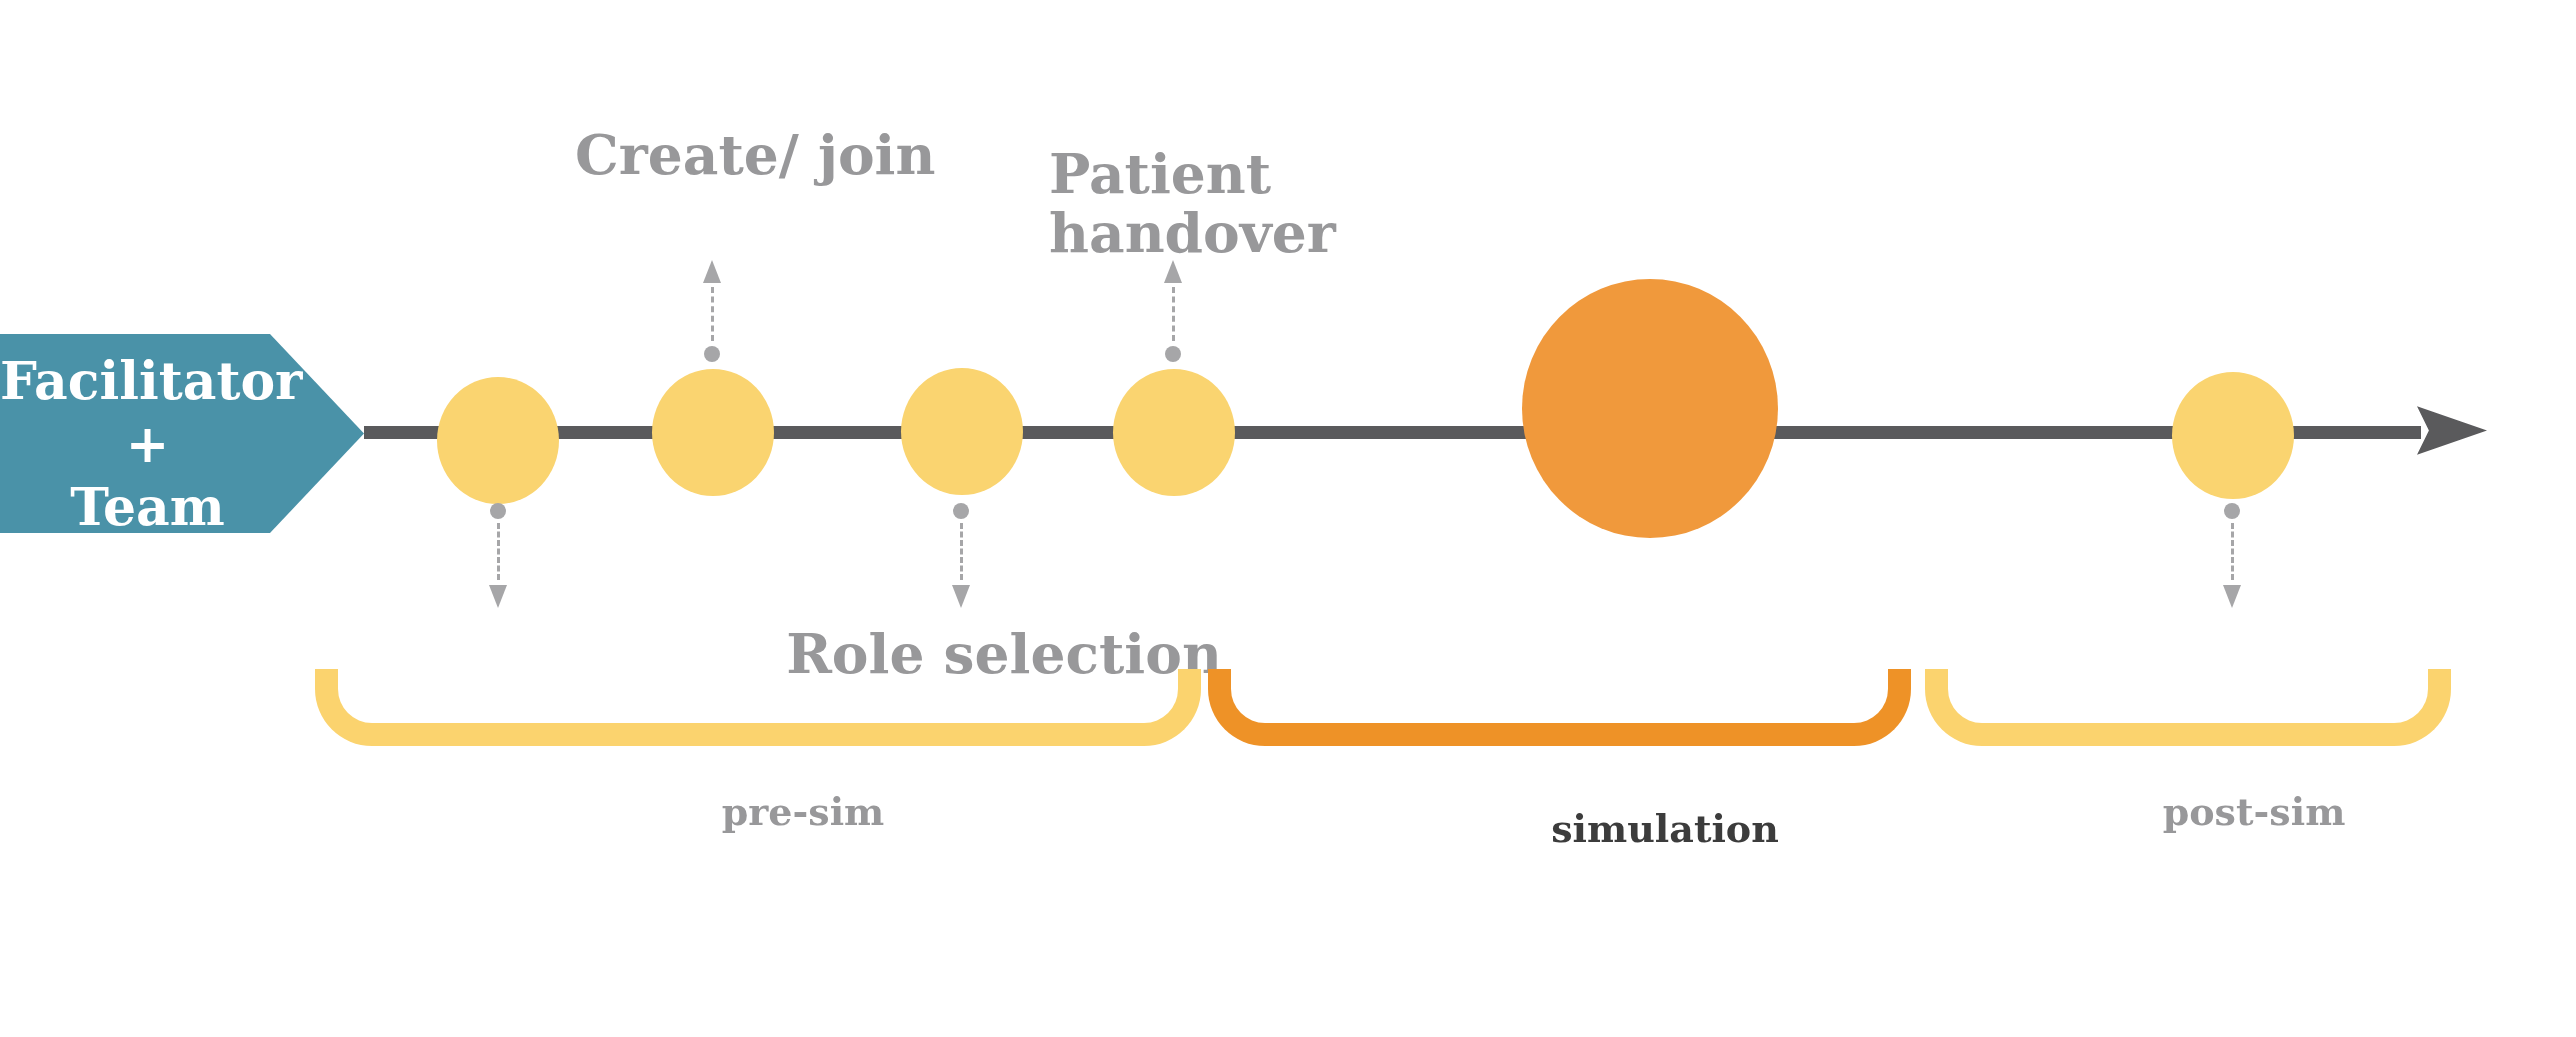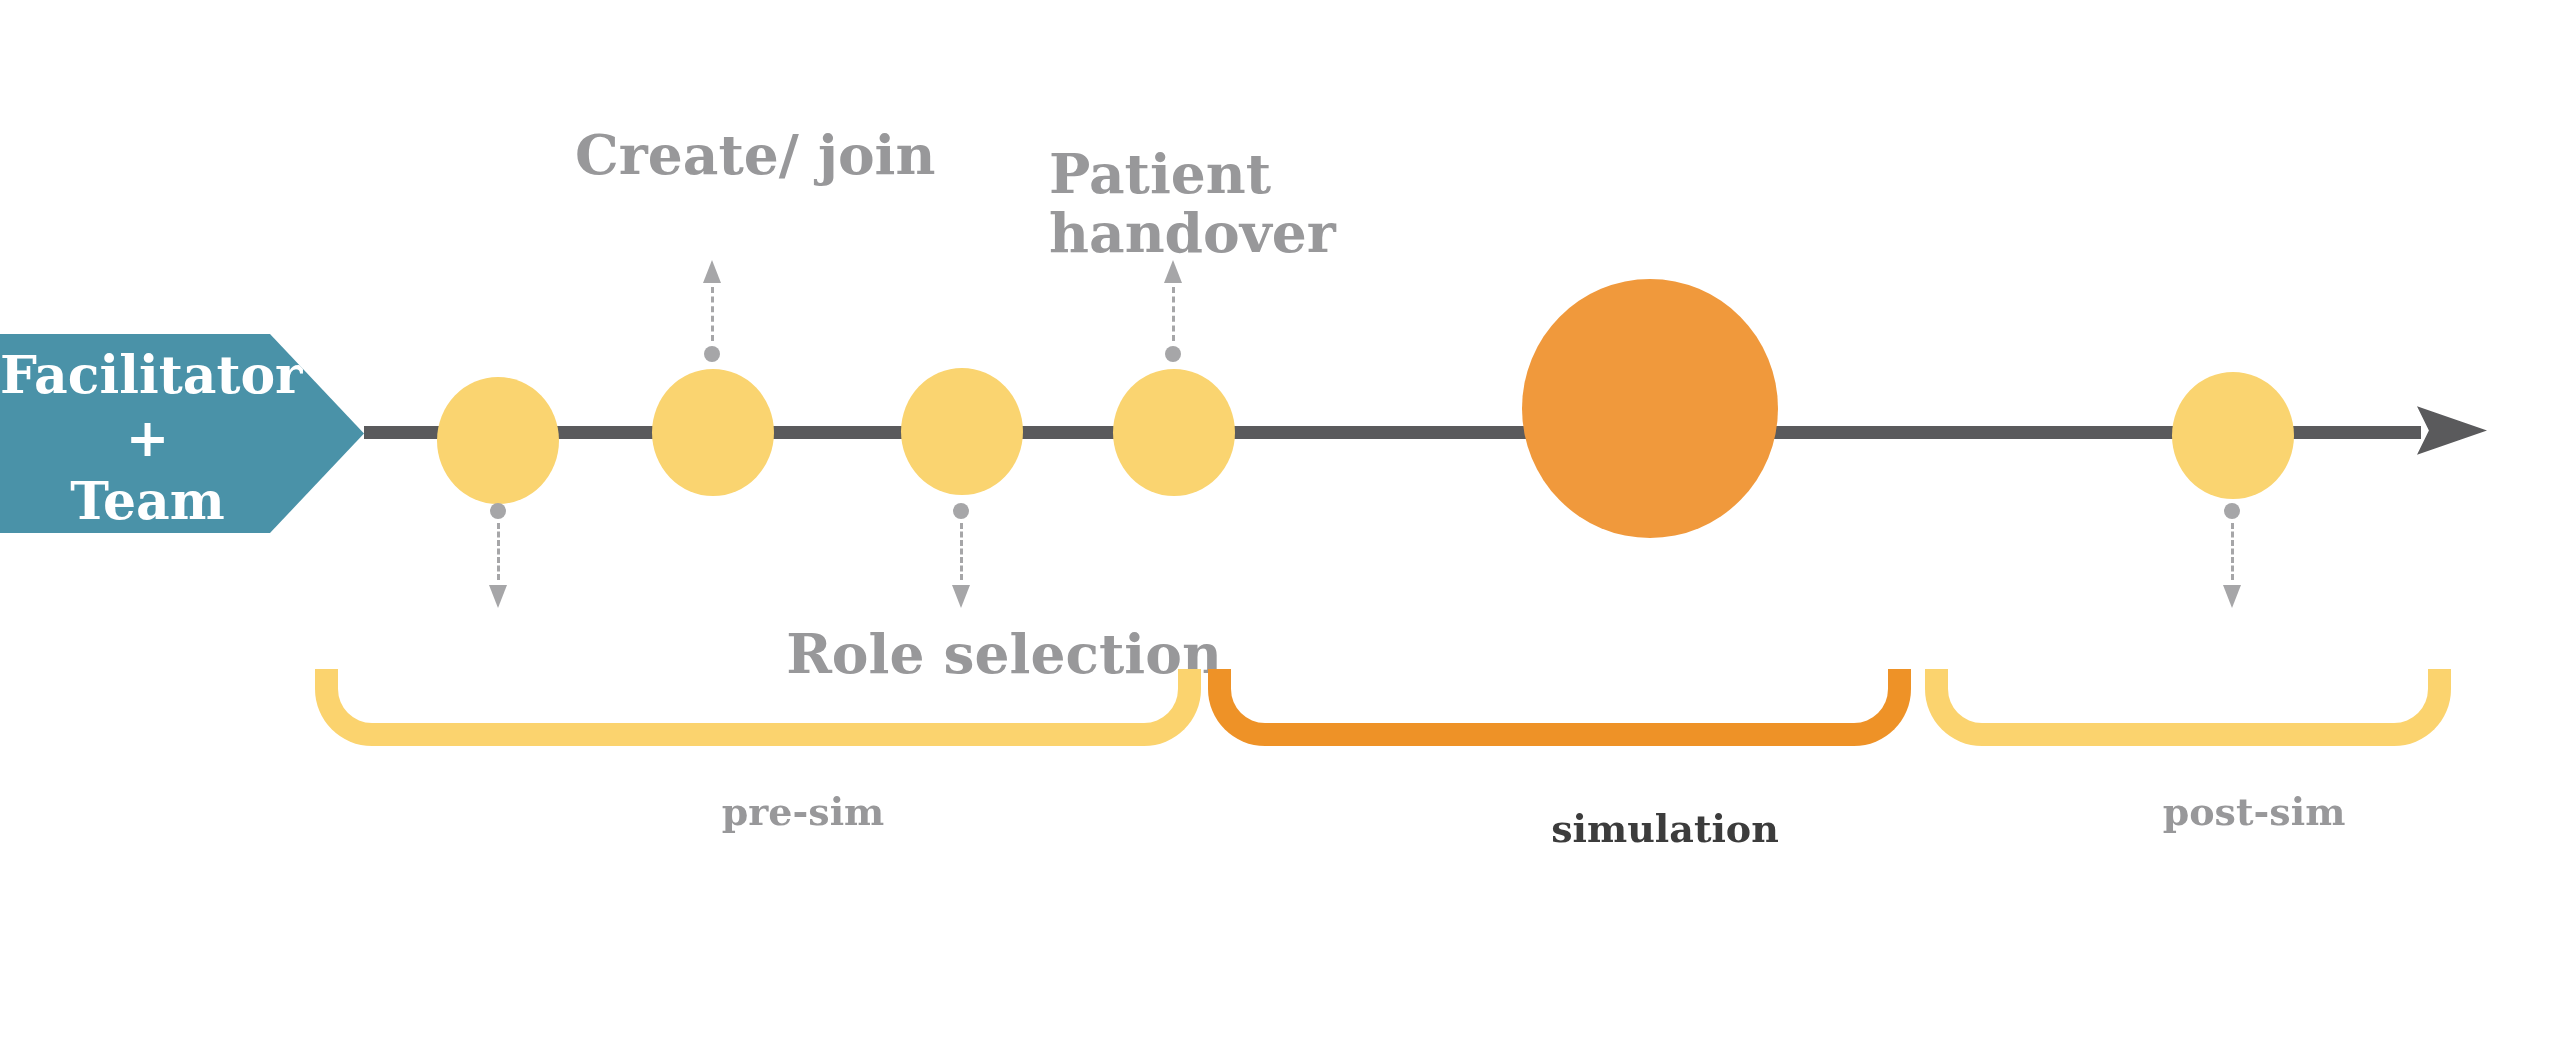--- a/index.html
+++ b/index.html
@@ -5,21 +5,21 @@
   html,body{margin:0;padding:0;background:#ffffff;}
   body{width:2576px;height:1038px;overflow:hidden;
        font-family:"DejaVu Serif","Liberation Serif",serif;}
   .canvas{position:relative;width:2576px;height:1038px;background:#ffffff;}
 
   
   .banner{position:absolute;left:0;top:334px;width:364px;height:199px;
           background:var(--teal,#4A92A8);
           -webkit-clip-path:polygon(0 0,270px 0,100% 50%,270px 100%,0 100%);
           clip-path:polygon(0 0,270px 0,100% 50%,270px 100%,0 100%);}
-  .banner-text{position:absolute;left:0;top:9px;width:295px;text-align:center;
+  .banner-text{position:absolute;left:0;top:15px;width:295px;text-align:center;
                color:#ffffff;font-weight:bold;font-size:52px;line-height:63px;}
 
   
   .tl-line{position:absolute;left:364px;top:426px;width:2057px;height:12.5px;
            background:var(--timeline-gray,#5A5A5C);}
   .tl-arrow{position:absolute;left:2417px;top:403px;width:70px;height:55px;
             background:var(--timeline-gray,#5A5A5C);
             -webkit-clip-path:polygon(0 6%,100% 50%,0 94%,17% 50%);
             clip-path:polygon(0 6%,100% 50%,0 94%,17% 50%);}
 

